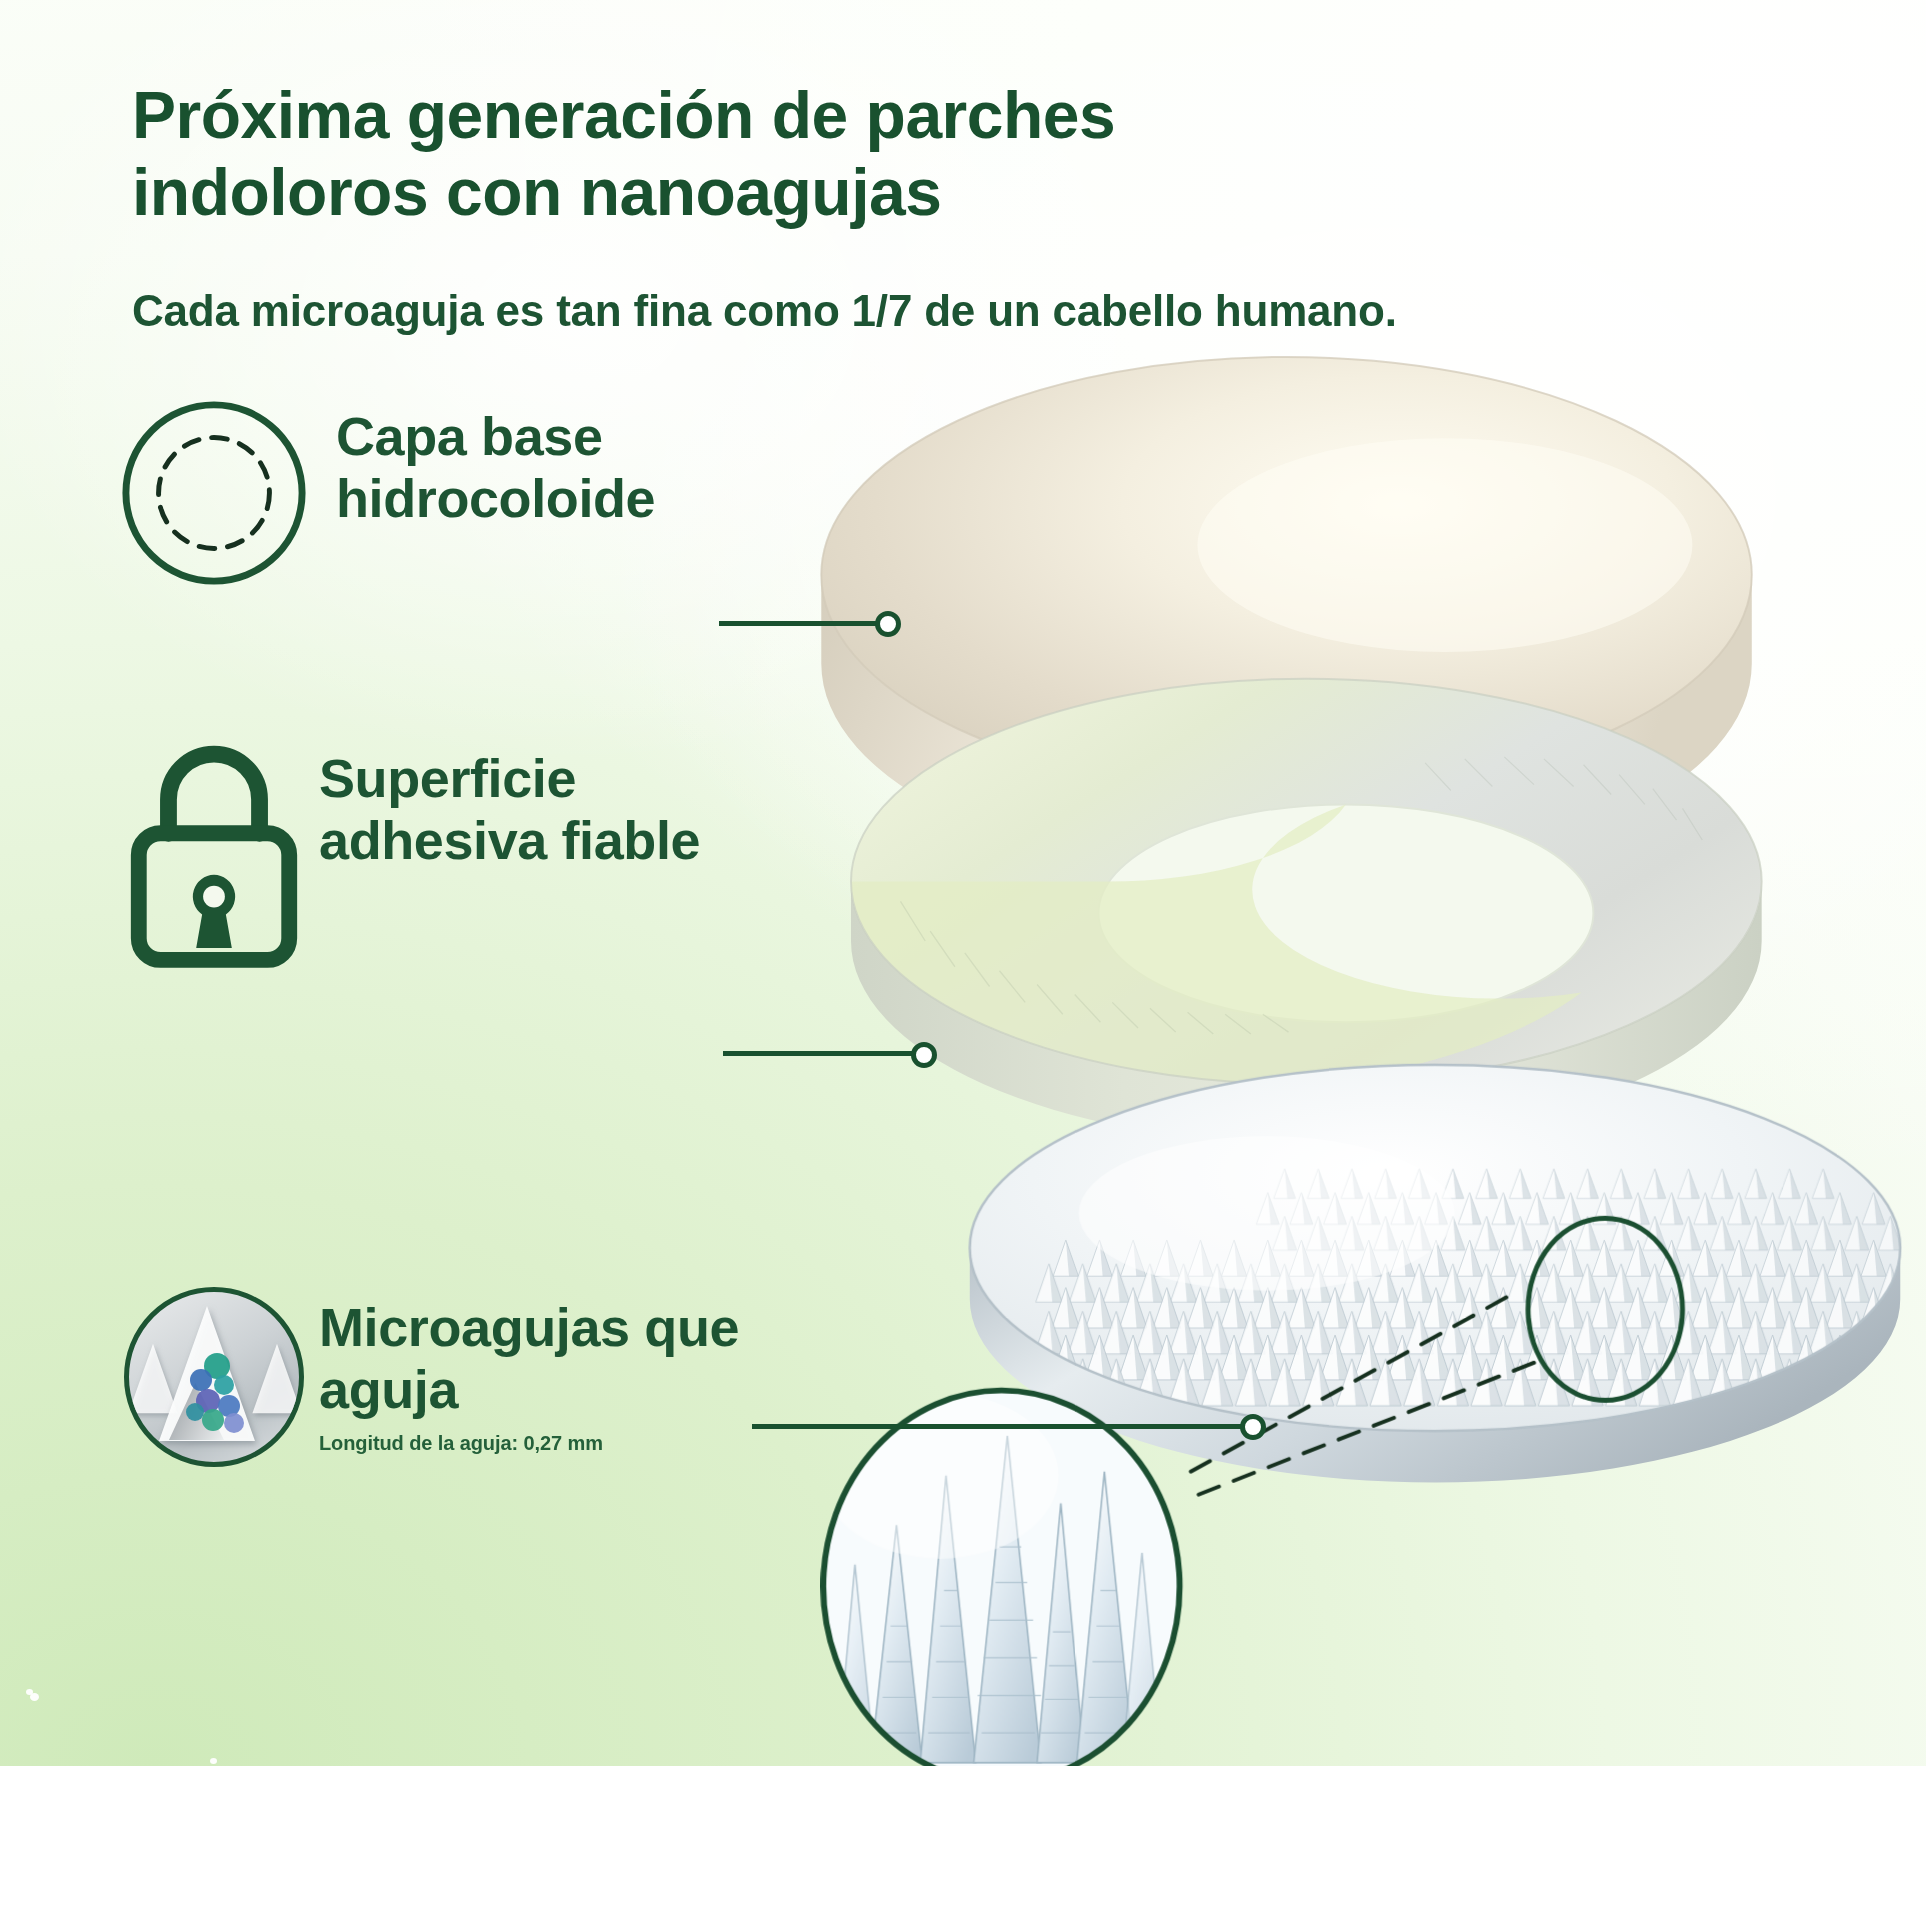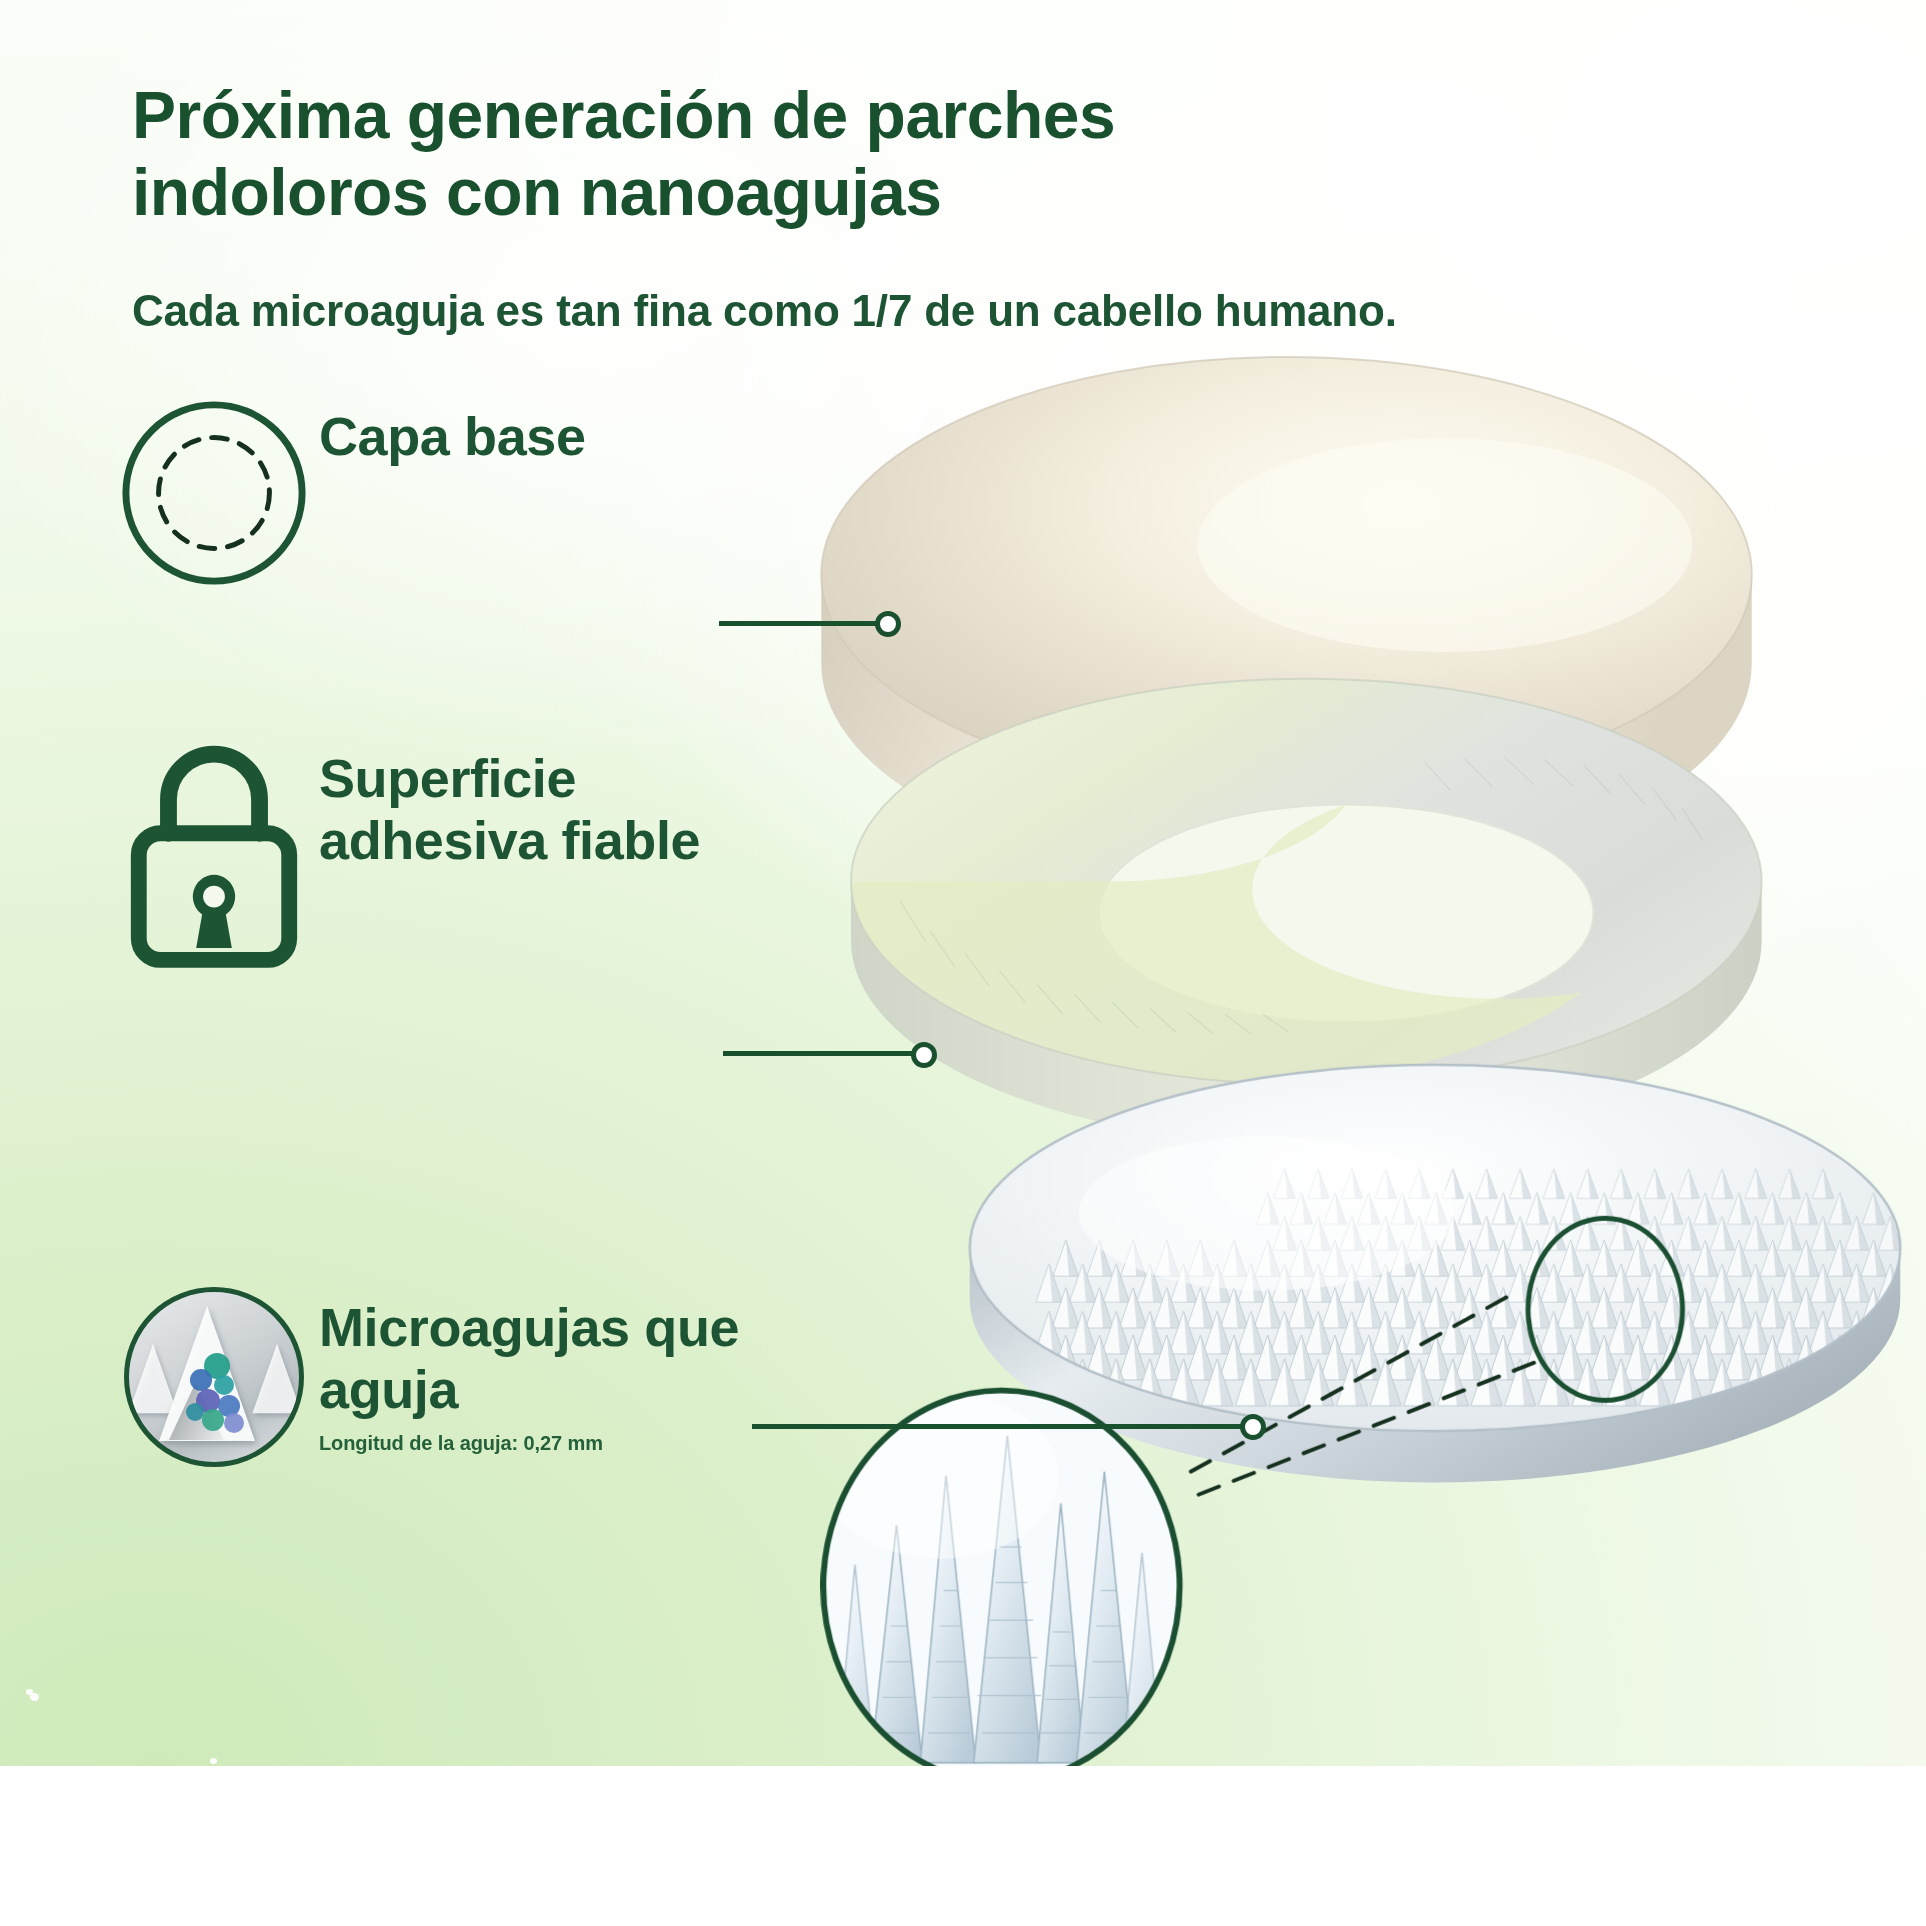--- a/index.html
+++ b/index.html
@@ -104,21 +104,21 @@
   }
   .feat-note {
     color: #24603a;
     font-size: 20px;
     font-weight: 600;
     line-height: 1.2;
     letter-spacing: -0.1px;
     margin-top: 11px;
   }
 
-  #feature-1 { left: 109px; top: 396px; }
+  #feature-1 { left: 109px; top: 396px; gap: 17px; }
   #feature-2 { left: 109px; top: 738px; justify-content: flex-end; }
   #feature-3 { left: 109px; top: 1287px; }
 
   
   .needle-icon {
     position: relative;
     width: 170px; height: 170px;
     border-radius: 50%;
     border: 5px solid #1d5433;
     overflow: hidden;
@@ -748,20 +748,21 @@
 
   <div class="feature" id="feature-1">
     <div class="feat-icon">
       <svg width="194" height="194" viewBox="0 0 196 196">
         <circle cx="98" cy="98" r="89" fill="none" stroke="#1d5433" stroke-width="7"></circle>
         <circle cx="98" cy="98" r="56" fill="none" stroke="#16301f" stroke-width="5" stroke-dasharray="16 13" stroke-linecap="round"></circle>
       </svg>
     </div>
     <div class="feat-text">
       <div>Capa base</div>
+      <div>hidrocoloide</div>
     </div>
   </div>
 
   <div class="feature" id="feature-2">
     <div class="feat-icon">
       <svg width="194" height="234" viewBox="0 0 196 236">
         <path d="M52,96 V62 a46,46 0 0 1 92,0 V96" fill="none" stroke="#1d5433" stroke-width="17" stroke-linecap="round"></path>
         <rect x="22" y="96" width="152" height="128" rx="22" ry="22" fill="none" stroke="#1d5433" stroke-width="16"></rect>
         <path d="M98,138 a22,22 0 0 1 12,40 l6,34 h-36 l6,-34 a22,22 0 0 1 12,-40 Z" fill="#1d5433"></path>
         <circle cx="98" cy="160" r="11" fill="#f4f9ee"></circle>

